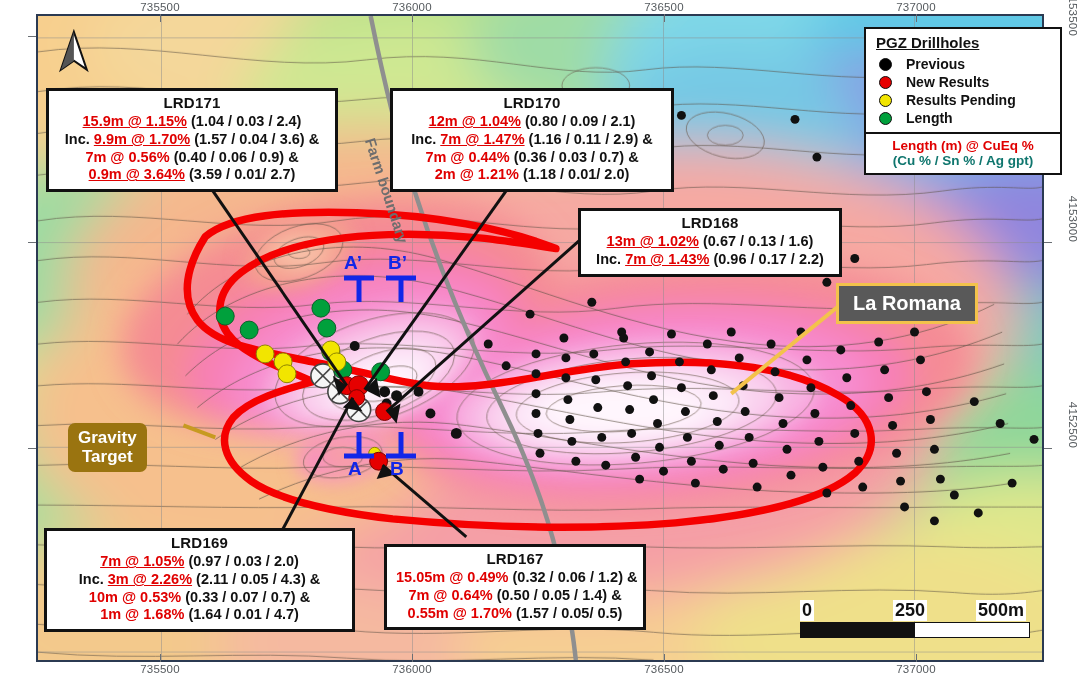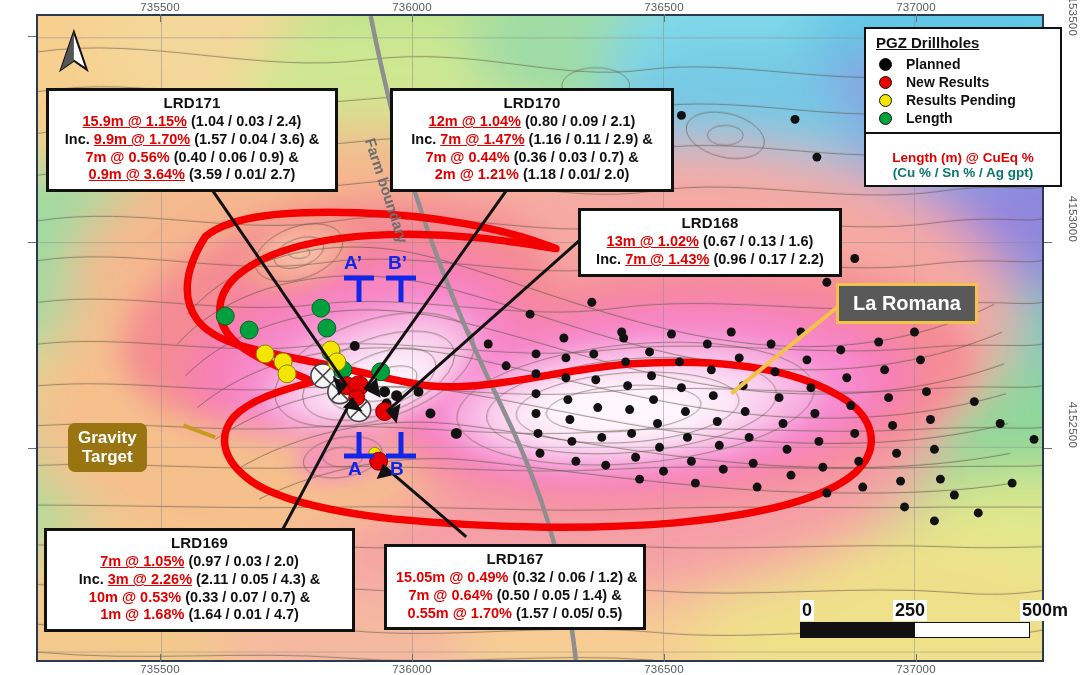--- a/index.html
+++ b/index.html
@@ -76,21 +76,21 @@
     font-size: 15px; font-weight: bold; color:#111;
     text-decoration: underline; padding: 5px 0 4px 10px;
   }
   #legend .leg-row { display:flex; align-items:center; padding: 1px 0 1px 13px; }
   #legend .dot {
     width: 13px; height: 13px; border-radius: 50%;
     border: 1px solid #111; margin-right: 14px; flex: 0 0 auto;
   }
   #legend .leg-label { font-size: 14px; font-weight: bold; color:#111; }
   #legend .leg-div { height: 2px; background:#111; margin: 5px 0 0 0; }
-  #legend .leg-note { padding: 4px 4px 5px 4px; text-align:center;margin-top:12px; }
+  #legend .leg-note { padding: 4px 4px 5px 4px; text-align:center; }
   #legend .leg-note .n1 { font-size:13.5px; font-weight:bold; color:#e00000; }
   #legend .leg-note .n2 { font-size:13.5px; font-weight:bold; color:#0f766e; }
 
   
   .tag {
     position:absolute; z-index:42;
     color:#ffffff; font-weight:bold; text-align:center;
     line-height:1.12;
   }
   #tag-la-romana {
@@ -584,21 +584,21 @@
         <div class="row"><span class="hl">7m @ 0.64%</span><span class="gray"> (0.50 / 0.05 / 1.4) &amp;</span></div>
         <div class="row"><span class="hl">0.55m @ 1.70%</span><span class="gray"> (1.57 / 0.05/ 0.5)</span></div>
       </div>
   </div>
 
   <div id="legend">
     <div class="leg-title">PGZ Drillholes</div>
     <div id="legend-rows">
         <div class="leg-row">
           <span class="dot" style="background: rgb(0, 0, 0);"></span>
-          <span class="leg-label">Planned</span>
+          <span class="leg-label">Previous</span>
         </div>
         <div class="leg-row">
           <span class="dot" style="background: rgb(230, 0, 0);"></span>
           <span class="leg-label">New Results</span>
         </div>
         <div class="leg-row">
           <span class="dot" style="background: rgb(242, 229, 0);"></span>
           <span class="leg-label">Results Pending</span>
         </div>
         <div class="leg-row">
@@ -617,21 +617,21 @@
 
   <div class="tag" id="tag-gravity">
     <div>Gravity</div>
     <div>Target</div>
   </div>
 
   <div id="scalebar">
     <div class="sb-nums">
       <div class="sb-num" style="left:0px;">0</div>
       <div class="sb-num" style="left:93px;">250</div>
-      <div class="sb-num" style="left:176px;margin-left:44px;">500m</div>
+      <div class="sb-num" style="left:176px;">500m</div>
     </div>
     <div class="sb-bar">
       <div class="sb-seg-dark"></div>
       <div class="sb-seg-light"></div>
     </div>
   </div>
 
 </div>
 
 </body></html>

